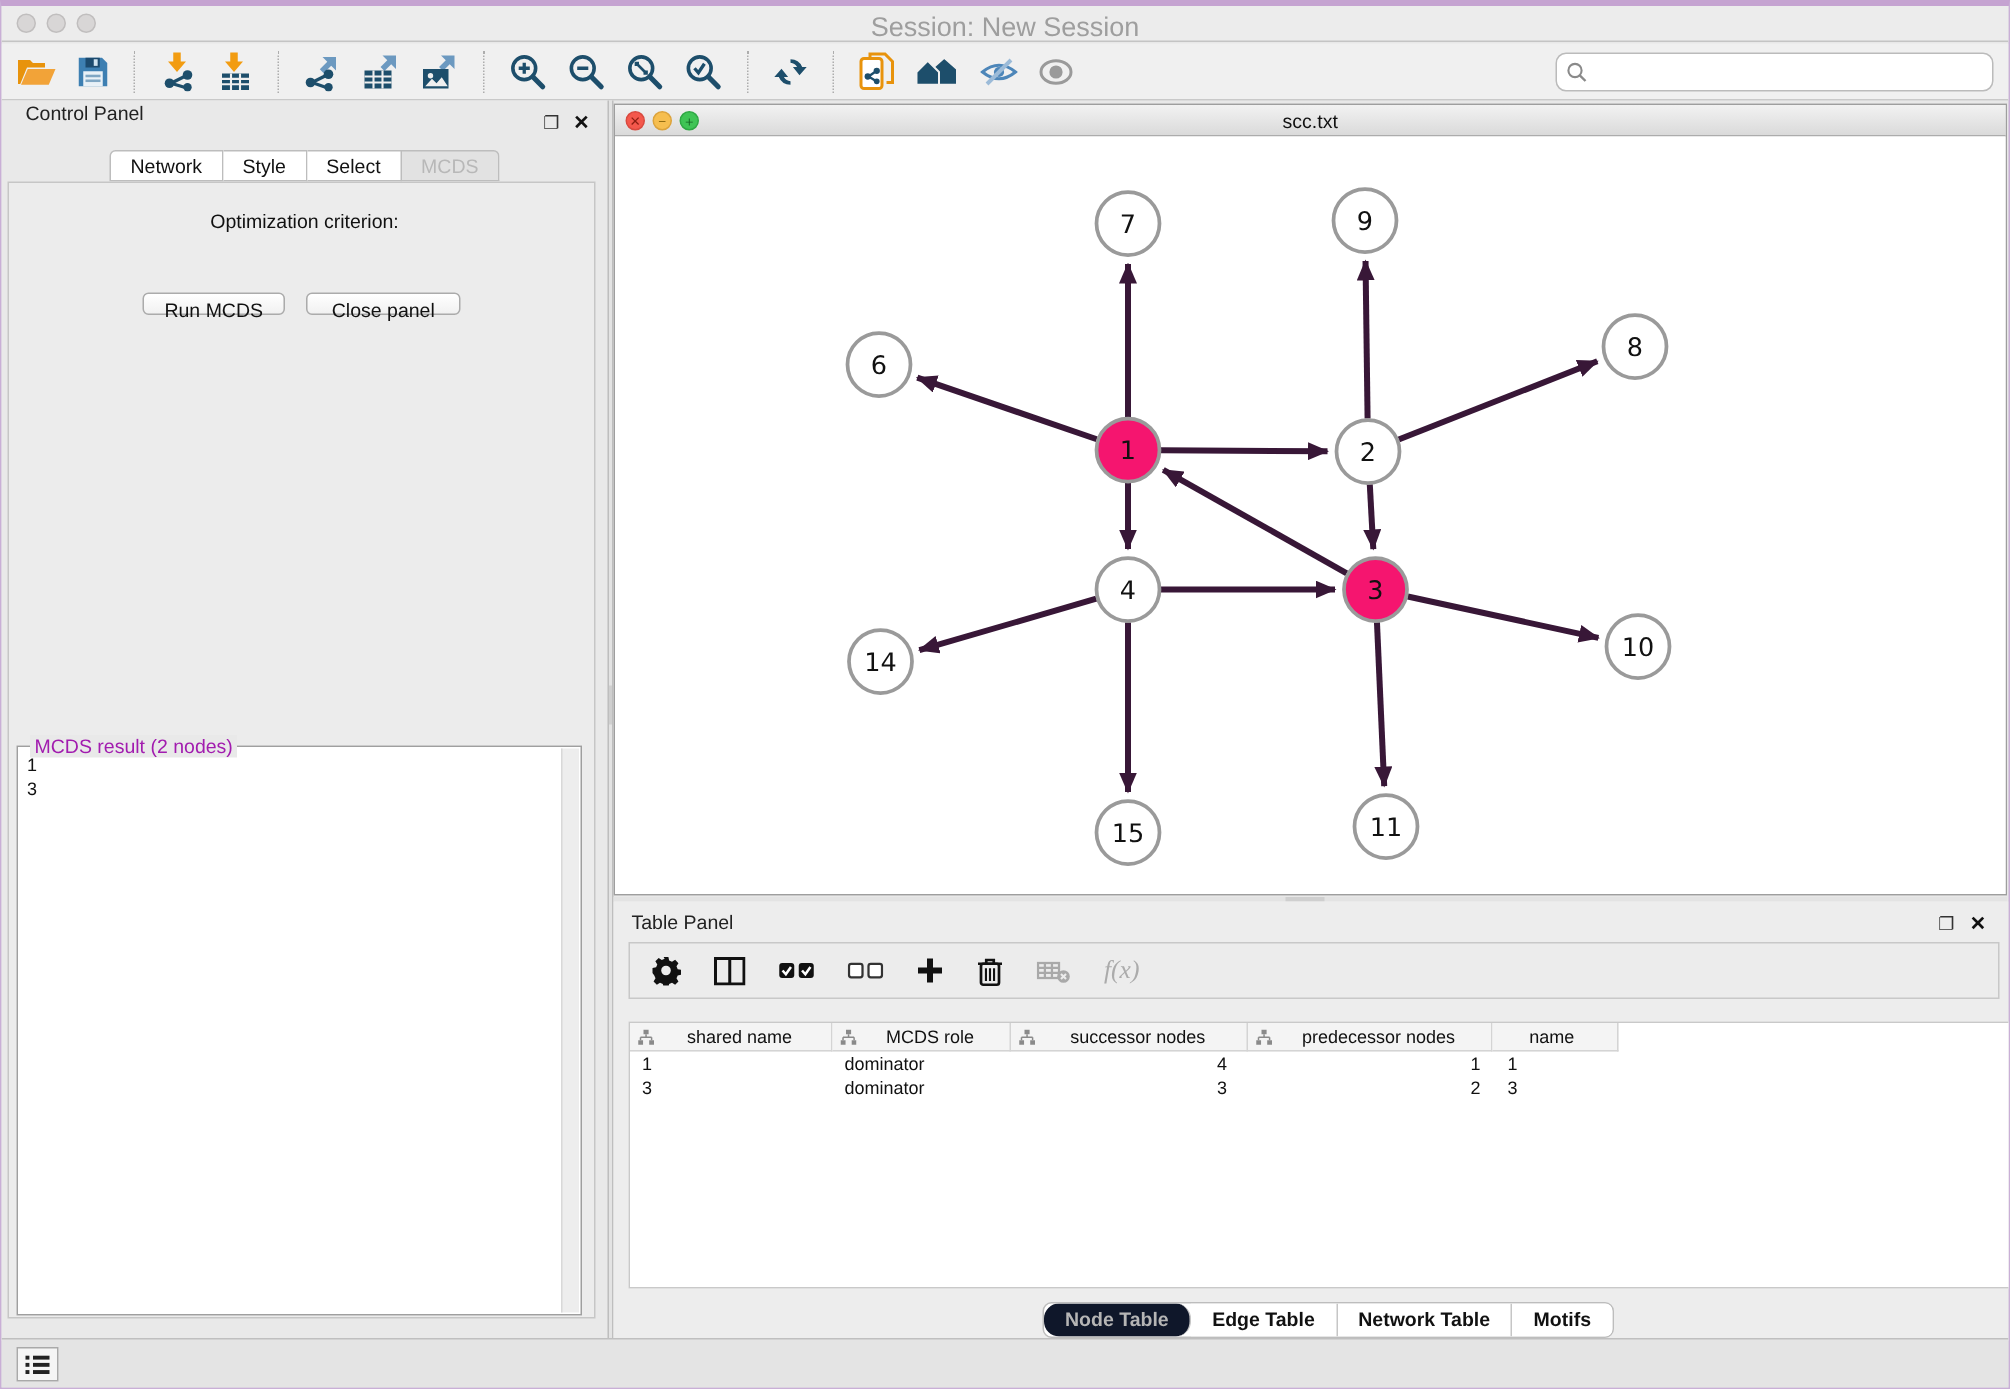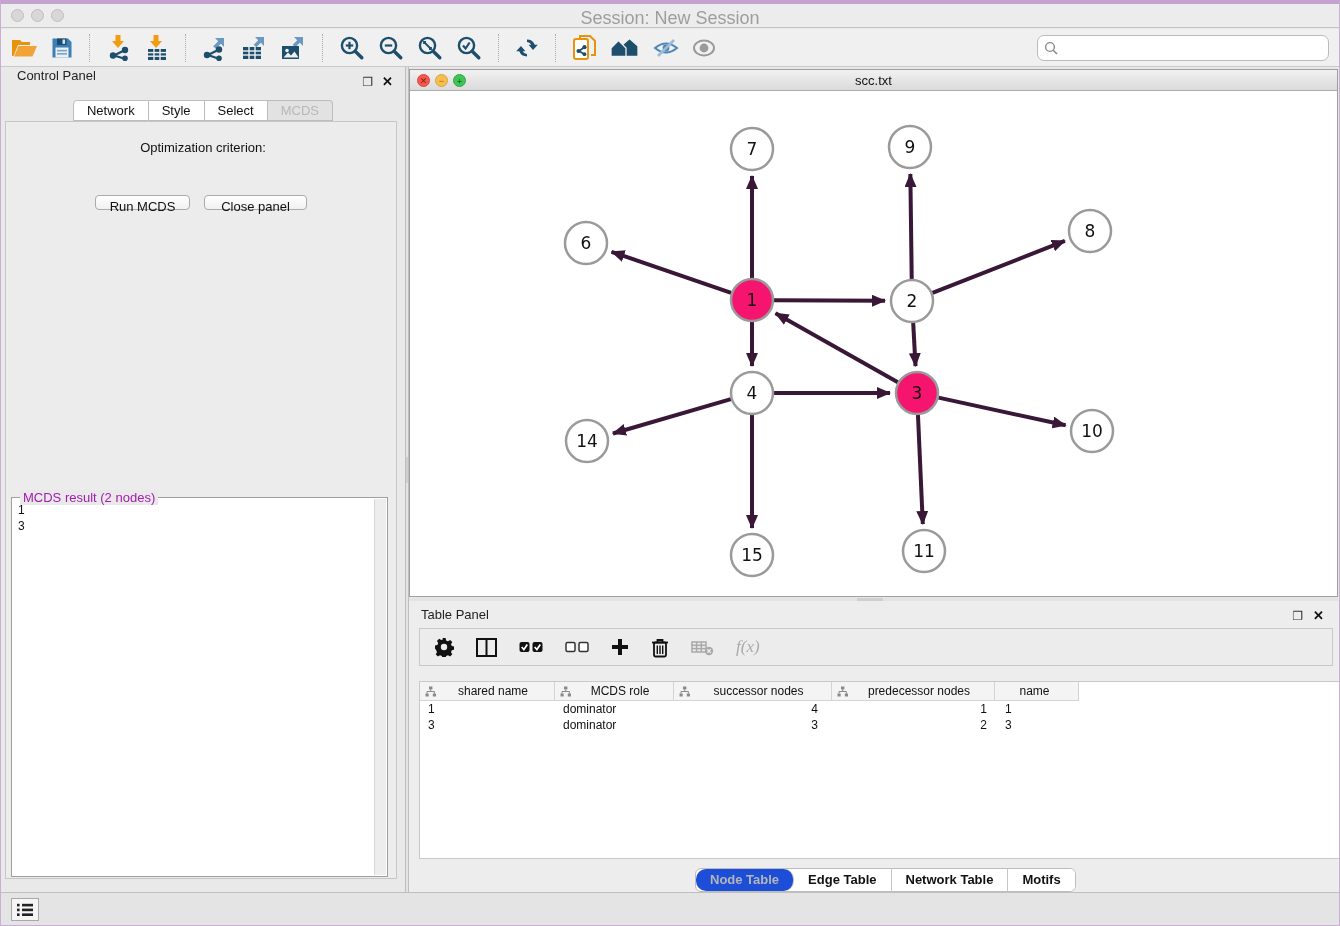--- a/index.html
+++ b/index.html
@@ -68,21 +68,21 @@
   .hcell { background:#F4F4F4; border-right:1px solid #D4D4D4; border-bottom:1px solid #D4D4D4; display:flex; align-items:center; font-size:12px; color:#111; }
   .hcell svg { margin-left:5px; }
   .hcell span { flex:1; text-align:center; padding-right:4px; }
   .trow { display:flex; height:16px; line-height:16px; font-size:12px; color:#111; }
   .tcell { overflow:hidden; }
   .c0{width:135px} .c1{width:119px} .c2{width:158px} .c3{width:163px} .c4{width:84px}
   .al{ padding-left:8px; text-align:left; } .ar2{ padding-right:14px; text-align:right; } .ar3{ padding-right:8px; text-align:right; } .al4{ padding-left:10px; text-align:left; }
   #tp-tabs { position:absolute; left:286px; top:267px; height:24px; display:flex; border:1px solid #BDBDBD; border-radius:6px; overflow:hidden; background:#FFF; }
   .tp-tab { padding:0 14px; line-height:22px; font-size:13px; font-weight:600; color:#111; background:#FFF; border-right:1px solid #C6C6C6; }
   .tp-tab:last-child { border-right:none; }
-  .tp-tab.active { background:#1d4ed8; color:#B5B5B5;border-radius:10px; }
+  .tp-tab.active { background:#0f172a; color:#B5B5B5;border-radius:10px; }
   
   #status-bar { position:absolute; left:0; bottom:0; width:100%; height:33px; background:#E4E4E4; border-top:1px solid #BFBFBF; }
   #list-btn { position:absolute; left:10px; top:5px; width:28px; height:23px; background:#F5F5F5; border:1px solid #A9A9A9; display:flex; align-items:center; justify-content:center; }
   #memory-btn { position:absolute; right:9px; top:5px; height:23px; padding:0 9px 0 7px; background:#FAFAFA; border:1px solid #A9A9A9; border-radius:3px; display:flex; gap:5px; font-size:12px; color:#111;margin-top:44px; }
   #memory-btn .dot { width:11px; height:11px; border-radius:50%; background:#2E8B33; }
 </style>
 </head>
 <body>
 
 <div id="window">

